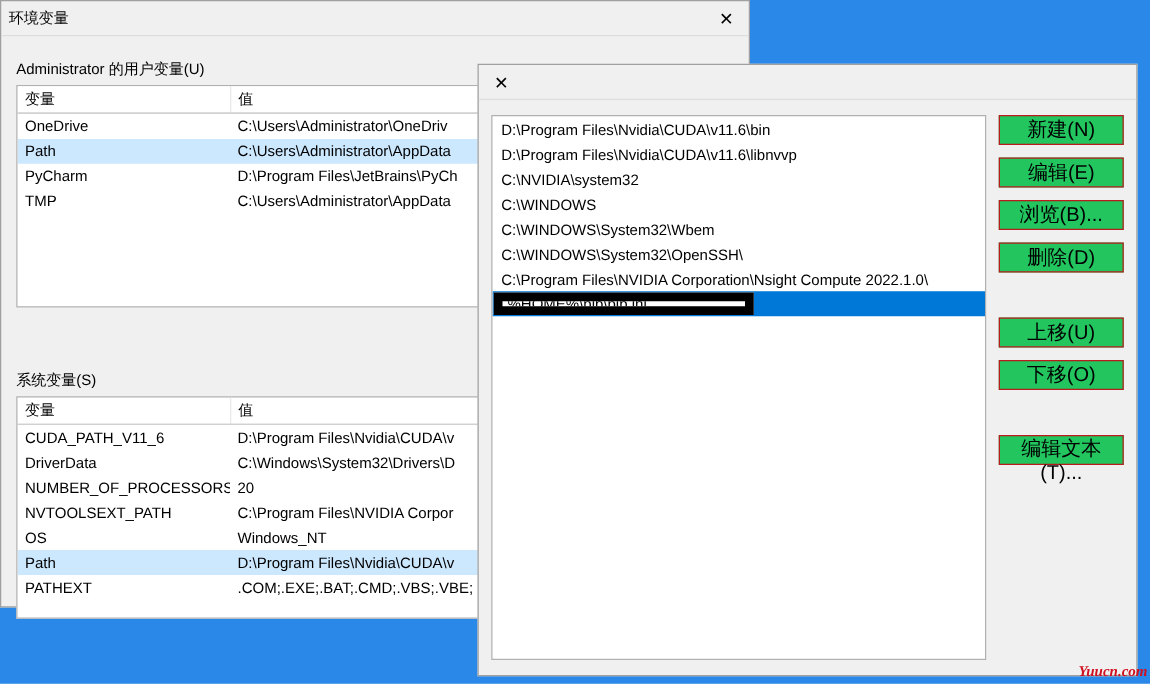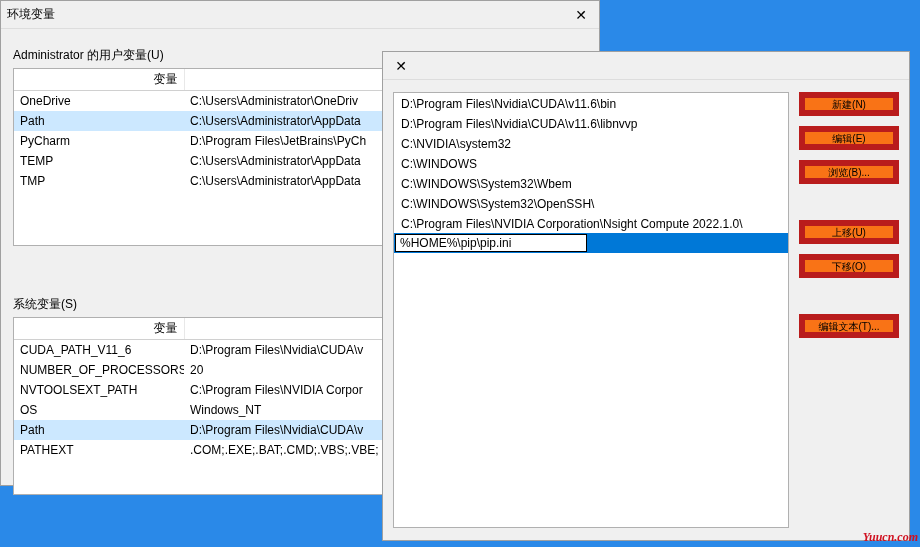--- a/index.html
+++ b/index.html
@@ -7,34 +7,34 @@
 .win { position: absolute; background: #fff; border: 1px solid #a0a0a0; }
 .titlebar { height: 28px; display: flex; align-items: center; padding: 0 6px; border-bottom: 1px solid #ddd; }
 .titlebar .title { flex: 1; font-size: 12px; }
 .close { width: 24px; height: 20px; display: flex; align-items: center; justify-content: center; font-size: 14px; cursor: pointer; }
 
 #env-window { left: 0; top: 0; width: 600px; height: 486px; background: #f0f0f0; }
 .section-label { margin: 18px 12px 4px; font-size: 12px; }
 .table-wrap { margin: 0 12px; border: 1px solid #b0b0b0; background: #fff; }
 table { width: 100%; border-collapse: collapse; table-layout: fixed; }
 th, td { text-align: left; padding: 2px 6px; font-size: 12px; white-space: nowrap; overflow: hidden; font-weight: normal; height: 20px; }
-th { border-bottom: 1px solid #d0d0d0; border-right: 1px solid #e8e8e8; background: #fff; text-align: right; }
+th { border-bottom: 1px solid #d0d0d0; border-right: 1px solid #e8e8e8; background: #fff; }
 th:first-child { width: 170px; }
 tr.sel td { background: #cce8ff; }
 .user-table { height: 178px; }
 .sys-table { height: 178px; }
 .btn-row { text-align: right; margin: 8px 12px 6px; }
-.btn { display: inline-block; min-width: 78px; height: 24px; border: 6px solid #b91c1c; background: #f97316; font-size: 10px; padding: 0 12px; margin-left: 6px; cursor: pointer; }
+.btn { display: inline-block; min-width: 78px; height: 24px; border: 1px solid #b91c1c; background: #22c55e; font-size: 16px; padding: 0 12px; margin-left: 6px; cursor: pointer; }
 
 #edit-window { left: 382px; top: 51px; width: 528px; height: 490px; background: #f0f0f0; z-index: 10; }
 .edit-body { display: flex; padding: 12px 10px; gap: 10px; height: calc(100% - 28px); }
 .list-outer { flex: 1; background: #fff; border: 1px solid #b0b0b0; overflow: hidden; }
 .list-outer .row { padding: 2px 6px; font-size: 12px; white-space: nowrap; height: 20px; line-height: 16px; border: 1px solid transparent; }
 .list-outer .row.editing { background: #0078d7; color: #fff; padding: 0; }
-.list-outer .row.editing input { width: 192px; height: 18px; font-size: 12px; border: 1px solid #000000; background: #fff; color: #000; padding: 0 4px; outline: none; }
+.list-outer .row.editing input { width: 208px; height: 18px; font-size: 12px; border: 7px solid #000000; background: #fff; color: #000; padding: 0 4px; outline: none; }
 .side-btns { width: 100px; display: flex; flex-direction: column; gap: 10px; }
 .side-btns .btn { width: 100%; margin: 0; }
 .gap { height: 16px; }
 .watermark { position: absolute; right: 2px; bottom: 2px; font-size: 12px; font-weight: bold; font-style: italic; font-family: Georgia, serif; color: #d01020; z-index: 50; pointer-events: none; }
 </style>
 </head>
 <body>
 
 <div id="env-window" class="win">
   <div class="titlebar">
@@ -58,24 +58,20 @@
           </tr>
           <tr class="sel">
             <td>Path</td>
             <td>C:\Users\Administrator\AppData</td>
           </tr>
           <tr>
             <td>PyCharm</td>
             <td>D:\Program Files\JetBrains\PyCh</td>
           </tr>
           <tr>
-            <td>TEMP</td>
-            <td>C:\Users\Administrator\AppData</td>
-          </tr>
-          <tr>
             <td>TMP</td>
             <td>C:\Users\Administrator\AppData</td>
           </tr>
         </tbody>
     </table>
   </div>
   <div class="btn-row">
     <button class="btn">新建(N)...</button>
   </div>
 
@@ -85,20 +81,24 @@
       <thead>
           <tr>
         <th>变量</th>
         <th>值</th>
       </tr>
         </thead>
       <tbody id="sys-body">
           <tr>
             <td>CUDA_PATH_V11_6</td>
             <td>D:\Program Files\Nvidia\CUDA\v</td>
+          </tr>
+          <tr>
+            <td>DriverData</td>
+            <td>C:\Windows\System32\Drivers\D</td>
           </tr>
           <tr>
             <td>NUMBER_OF_PROCESSORS</td>
             <td>20</td>
           </tr>
           <tr>
             <td>NVTOOLSEXT_PATH</td>
             <td>C:\Program Files\NVIDIA Corpor</td>
           </tr>
           <tr>
@@ -130,20 +130,21 @@
         <div class="row">C:\WINDOWS</div>
         <div class="row">C:\WINDOWS\System32\Wbem</div>
         <div class="row">C:\WINDOWS\System32\OpenSSH\</div>
         <div class="row">C:\Program Files\NVIDIA Corporation\Nsight Compute 2022.1.0\</div>
         <div class="row editing"><input value="%HOME%\pip\pip.ini" style=""></div>
       </div>
     <div class="side-btns">
       <button class="btn">新建(N)</button>
       <button class="btn">编辑(E)</button>
       <button class="btn">浏览(B)...</button>
+      <button class="btn">删除(D)</button>
       <div class="gap"></div>
       <button class="btn">上移(U)</button>
       <button class="btn">下移(O)</button>
       <div class="gap"></div>
       <button class="btn">编辑文本(T)...</button>
     </div>
   </div>
 </div>
 
 <div class="watermark">Yuucn.com</div>

